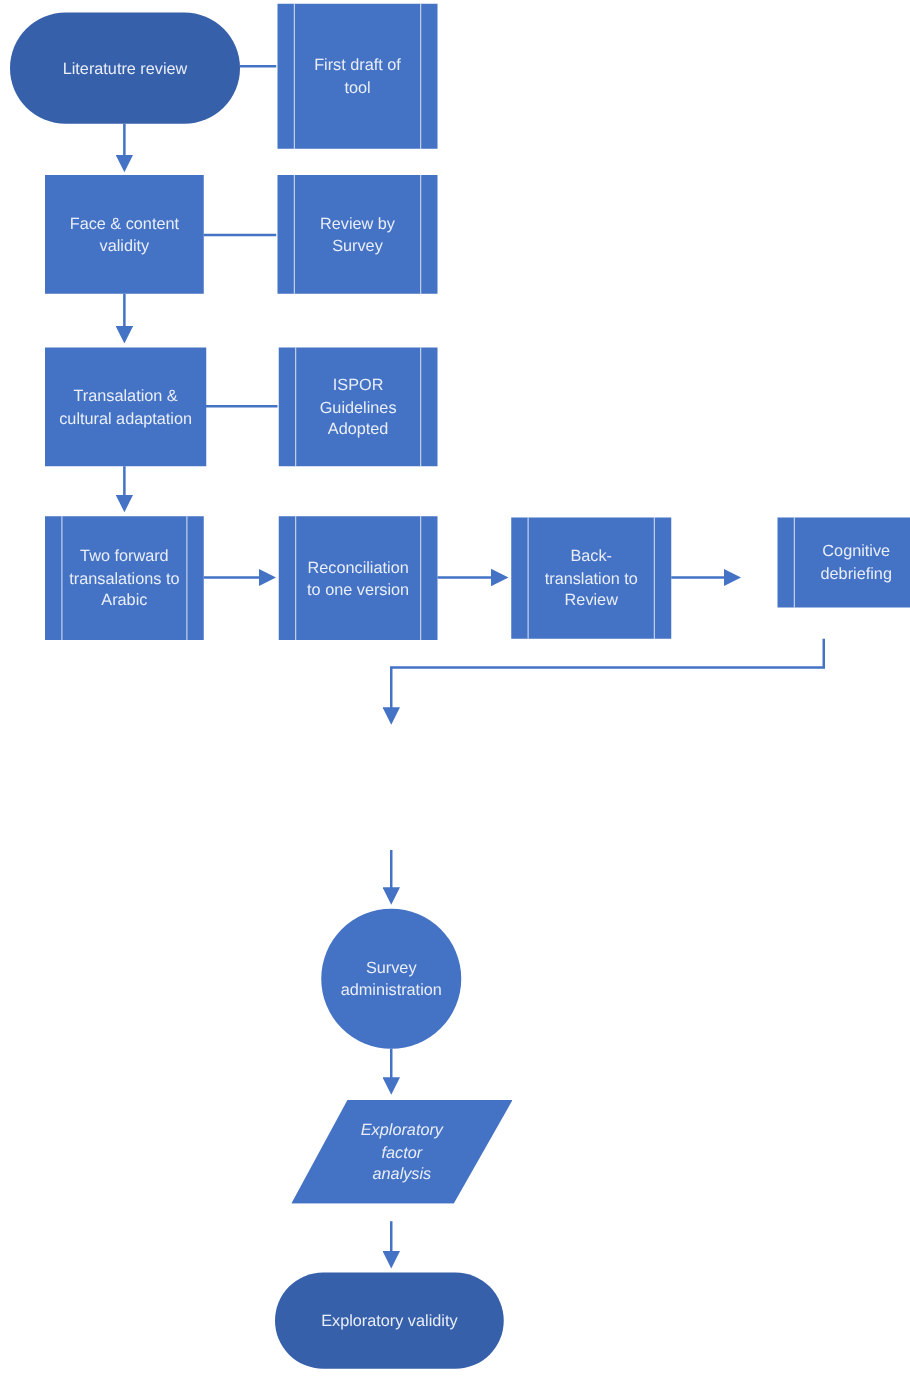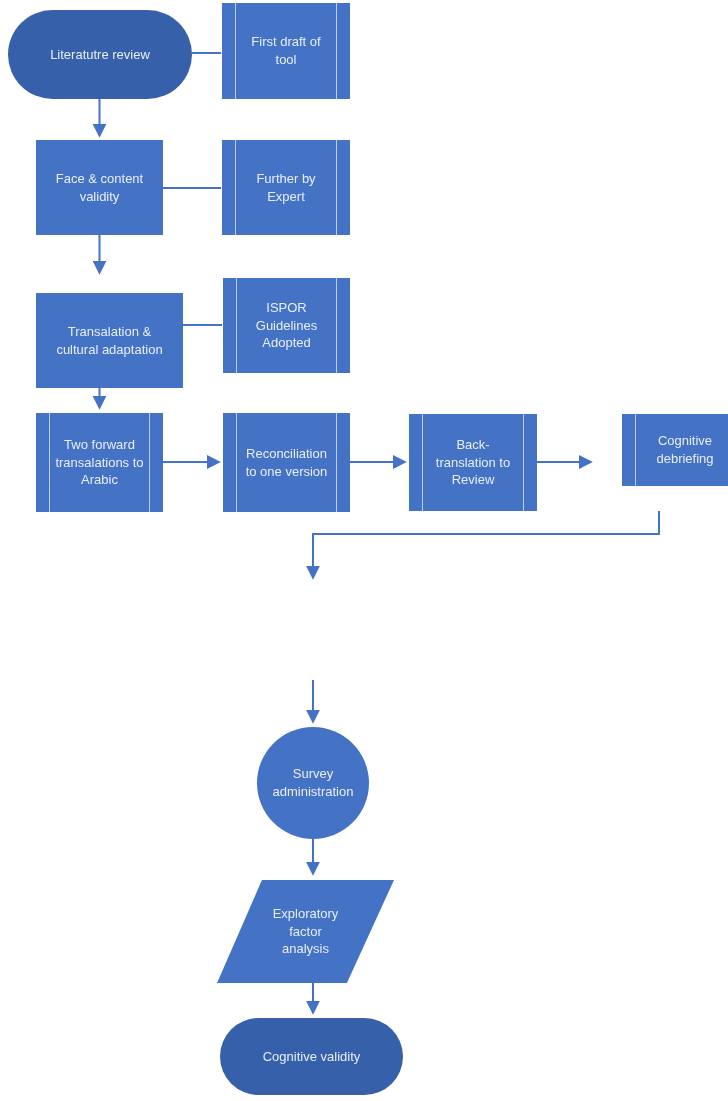--- a/index.html
+++ b/index.html
@@ -51,34 +51,34 @@
   .predefined .vline {
     position: absolute; top: 0; bottom: 0; width: 1px;
     background: rgba(255,255,255,0.65);
   }
   .vline.l { left: 13px; }
   .vline.r { right: 13px; }
   .node .lbl { display: block; }
   .predefined .lbl { width: 92px; }
   .process .lbl { width: 111px; }
   #n1 { left: 8px;   top: 10px;  width: 184px; height: 89px; }
-  #n2 { left: 222px; top: 3px;   width: 128px; height: 96px; }
+  #n2 { left: 222px; top: 3px;   width: 128px; height: 116px; }
   #n3 { left: 36px;  top: 140px; width: 127px; height: 95px; }
   #n4 { left: 222px; top: 140px; width: 128px; height: 95px; }
-  #n5 { left: 36px;  top: 278px; width: 147px; height: 95px; margin-top: 15px; }
+  #n5 { left: 36px;  top: 278px; width: 129px; height: 95px; }
   #n6 { left: 223px; top: 278px; width: 127px; height: 95px; }
   #n7 { left: 36px;  top: 413px; width: 127px; height: 99px; }
   #n8 { left: 223px; top: 413px; width: 127px; height: 99px; }
   #n9 { left: 409px; top: 414px; width: 128px; height: 97px; }
   #n10 { left: 596px; top: 414px; width: 126px; height: 72px; margin-left: 26px; }
   #n11 { left: 235px; top: 582px; width: 156px; height: 98px; }
   #n11 .lbl { width: 134px; }
   #n12 { left: 257px; top: 727px; width: 112px; height: 112px; }
   #n12 .lbl { width: 98px; }
-  #n13 { left: 217px; top: 880px; width: 177px; height: 103px; }
+  #n13 { left: 233px; top: 880px; width: 177px; height: 83px; font-style: italic; }
   #n13 .lbl { width: 80px; }
   #n14 { left: 220px; top: 1018px; width: 183px; height: 77px; }
 </style>
 </head>
 <body>
 
 <div class="canvas">
 
   <svg class="connectors" width="728" height="1101" viewBox="0 0 728 1101">
     <defs>
@@ -111,21 +111,21 @@
     <span class="lbl">First draft of tool</span>
   </div>
 
   <div class="node process" id="n3">
     <span class="lbl">Face &amp; content validity</span>
   </div>
 
   <div class="node predefined" id="n4">
     <span class="vline l"></span>
     <span class="vline r"></span>
-    <span class="lbl">Further by Expert</span>
+    <span class="lbl">Review by Survey</span>
   </div>
 
   <div class="node process" id="n5">
     <span class="lbl">Transalation &amp; cultural adaptation</span>
   </div>
 
   <div class="node predefined" id="n6">
     <span class="vline l"></span>
     <span class="vline r"></span>
     <span class="lbl">ISPOR Guidelines Adopted</span>
@@ -158,16 +158,16 @@
 
   <div class="node circle" id="n12">
     <span class="lbl">Survey administration</span>
   </div>
 
   <div class="node parallelogram" id="n13">
     <span class="lbl">Exploratory factor analysis</span>
   </div>
 
   <div class="node stadium" id="n14">
-    <span class="lbl">Cognitive validity</span>
+    <span class="lbl">Exploratory validity</span>
   </div>
 
 </div>
 
 </body></html>

